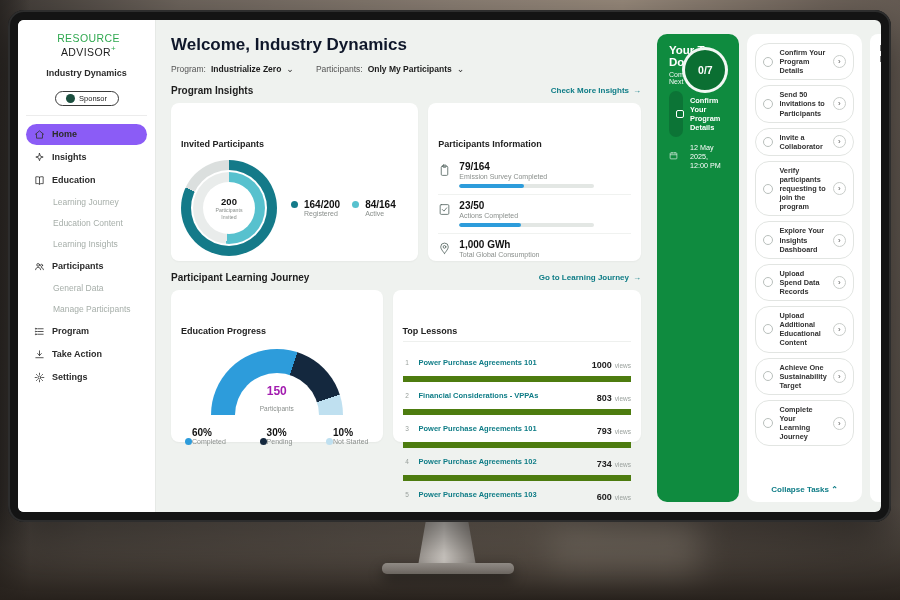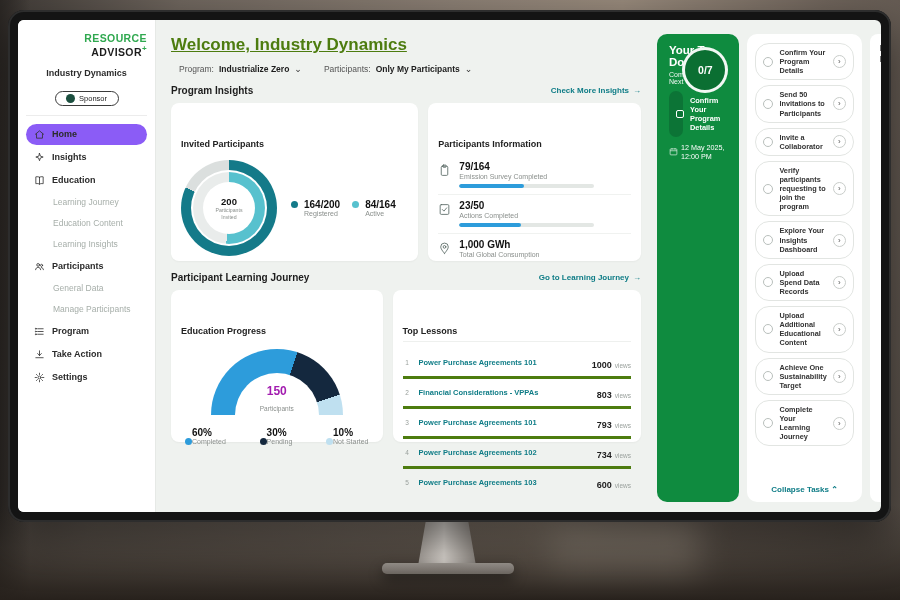--- a/index.html
+++ b/index.html
@@ -26,43 +26,43 @@
   
   .monitor { position:absolute; left:8px; top:10px; width:883px; height:512px;
         background:#141414; border-radius:16px; padding:10px;
         box-shadow:0 18px 44px rgba(0,0,0,.5), inset 0 0 0 2px #2d2d2d; }
   .screen { width:100%; height:100%; border-radius:6px; overflow:hidden;
         background:#EFF2EF; display:flex; }
 
   
   .sidebar { width:138px; background:#fff; border-right:1px solid #e6e9e6;
         padding:12px 8px 8px; flex-shrink:0; }
-  .brand { font-size:10.5px; font-weight:bold; letter-spacing:.4px; text-align:right; padding-left:4px; }
+  .brand { font-size:10.5px; font-weight:normal; letter-spacing:.4px; text-align:center; padding-left:4px; }
   .brand-green { color:#2FA84F; }
   .brand-dark { color:#1c1c1c; }
   .brand-plus { color:#2FA84F; font-size:8px; vertical-align:super; }
   .side-head { border-bottom:1px solid #ececec; padding-bottom:9px; margin-bottom:8px; }
   .org { text-align:center; font-size:9px; font-weight:bold; color:#2b2b2b; margin:10px 0 13px; }
   .sponsor-pill { margin:0 auto; width:64px; height:15px; border:1px solid #3a3a3a; border-radius:9px;
         display:flex; align-items:center; justify-content:center; gap:4px;
         font-size:7.5px; color:#222; background:#fff; cursor:pointer; }
   .sponsor-dot { width:9px; height:9px; border-radius:50%; background:#1c4f3f; }
   .nav { display:flex; flex-direction:column; gap:2px; }
   .nav-item { display:flex; align-items:center; gap:7px; height:21px; padding:0 8px;
         font-size:9px; font-weight:bold; color:#2b2b2b; border-radius:11px; cursor:pointer; }
   .nav-item.active { background:#8b5cf6; }
   .nav-ico { width:11px; height:11px; display:inline-flex; }
   .nav-ico svg { width:11px; height:11px; stroke:#333; fill:none; stroke-width:1.8; stroke-linecap:round; stroke-linejoin:round; }
   .nav-sub { height:19px; padding:0 8px 0 27px; display:flex; align-items:center;
         font-size:8.5px; color:#A6AEA9; cursor:pointer; }
 
   
   .main { flex:1; padding:15px 12px 0 15px; min-width:0; }
-  h1.page-title { font-size:17px; font-weight:bold; color:#4d7c0f; margin-bottom:9px;text-decoration:underline; }
-  .filters { display:flex; gap:22px; margin-bottom:11px;margin-left:8px; }
+  h1.page-title { font-size:17px; font-weight:bold; color:#0f172a; margin-bottom:9px; }
+  .filters { display:flex; gap:22px; margin-bottom:11px; }
   .filter { display:flex; align-items:center; gap:5px; font-size:8.5px; cursor:pointer; }
   .f-label { color:#555; }
   .f-value { color:#1c1c1c; font-weight:bold; }
   .chev { color:#333; font-size:9px; line-height:1; }
   .sec-row { display:flex; align-items:center; justify-content:space-between; margin-bottom:7px; }
   .sec-row h2 { font-size:10px; font-weight:bold; color:#1d1d1d; }
   .sec-link { font-size:8px; font-weight:bold; color:#0E7C86; display:flex; gap:4px; align-items:center;
         cursor:pointer; text-decoration:none; }
   .cards-row { display:flex; gap:10px; margin-bottom:11px; }
   .card { background:#fff; border-radius:8px; padding:8px 10px; box-shadow:0 1px 2px rgba(0,0,0,.04); }
@@ -105,40 +105,40 @@
   .gauge-center { position:absolute; left:0; bottom:0; width:100%; text-align:center; }
   .gauge-val { font-size:12px; font-weight:bold; color:#a21caf; display:block; line-height:1; }
   .gauge-lab { font-size:6.5px; color:#8a8f8c; }
   .edu-legend { display:flex; justify-content:space-between; margin-top:12px; padding:0 4px; }
   .edu-leg-item { display:flex; gap:0; align-items:flex-end; }
   .edu-leg-item .dot { margin-top:1px; }
 
   
   .card-lessons { flex:1; height:152px; }
   .card-lessons h3 { border-bottom:1px solid #eef0ee; padding-bottom:5px; }
-  .lesson-row { display:flex; align-items:center; gap:7px; padding:4.5px 0; border-bottom:3px solid #4d7c0f; }
+  .lesson-row { display:flex; align-items:center; gap:7px; padding:4.5px 0; border-bottom:6px solid #4d7c0f; }
   .lesson-row:last-child { border-bottom:none; }
   .lesson-rank { font-size:6.5px; color:#9aa19d; width:9px; text-align:center; }
   .lesson-title { flex:1; font-size:7.5px; font-weight:bold; color:#0E7C86; cursor:pointer; }
   .lesson-views { font-size:9px; font-weight:bold; color:#1d1d1d; }
   .lesson-views-suffix { font-size:6.5px; color:#9aa19d; margin-left:3px; }
 
   
   .rightcol { width:228px; padding:14px 12px 10px 4px; display:flex; flex-direction:row; gap:8px; flex-shrink:0; }
   .todo-card { background:#0F8B3F; border-radius:10px; padding:10px 12px; color:#fff; position:relative; }
   .todo-card h2 { font-size:11.5px; font-weight:bold; }
   .todo-sub { font-size:7px; margin:3px 0 6px; opacity:.95; }
   .todo-ring { position:absolute; right:11px; top:13px; width:46px; height:46px; border-radius:50%;
         background:#0B6F32; border:3.5px solid rgba(255,255,255,.95);
         display:flex; align-items:center; justify-content:center;
         font-size:10.5px; font-weight:bold; }
   .todo-next { background:#0C7436; border-radius:7px; padding:5px 7px; display:flex; gap:6px;
         align-items:center; width:calc(100% - 56px); font-size:7.4px; font-weight:bold; cursor:pointer; }
   .todo-check { width:8px; height:8px; border:1.2px solid #fff; border-radius:2px; flex-shrink:0; }
-  .todo-due { margin-top:6px; display:flex; gap:3px; align-items:center; font-size:7.2px; }
+  .todo-due { margin-top:6px; display:flex; gap:12px; align-items:center; font-size:7.2px; }
   .cal-ico svg { width:9px; height:9px; stroke:#fff; fill:none; stroke-width:1.6; }
 
   .tasks-card { background:#fff; border-radius:10px; padding:9px 8px 6px; flex:1;
         display:flex; flex-direction:column; gap:5px; }
   .task-row { border:1px solid #e2e5e2; border-radius:14px; min-height:22px; padding:4px 7px;
         display:flex; align-items:center; gap:6px; cursor:pointer; background:#fff; }
   .task-circle { width:10px; height:10px; border:1.3px solid #b9bfbc; border-radius:50%; flex-shrink:0; }
   .task-label { flex:1; font-size:7.3px; font-weight:bold; color:#333; line-height:1.25; }
   .task-chev { width:13px; height:13px; border:1px solid #c9cdca; border-radius:50%; flex-shrink:0;
         display:flex; align-items:center; justify-content:center; font-size:8px; color:#555; }

